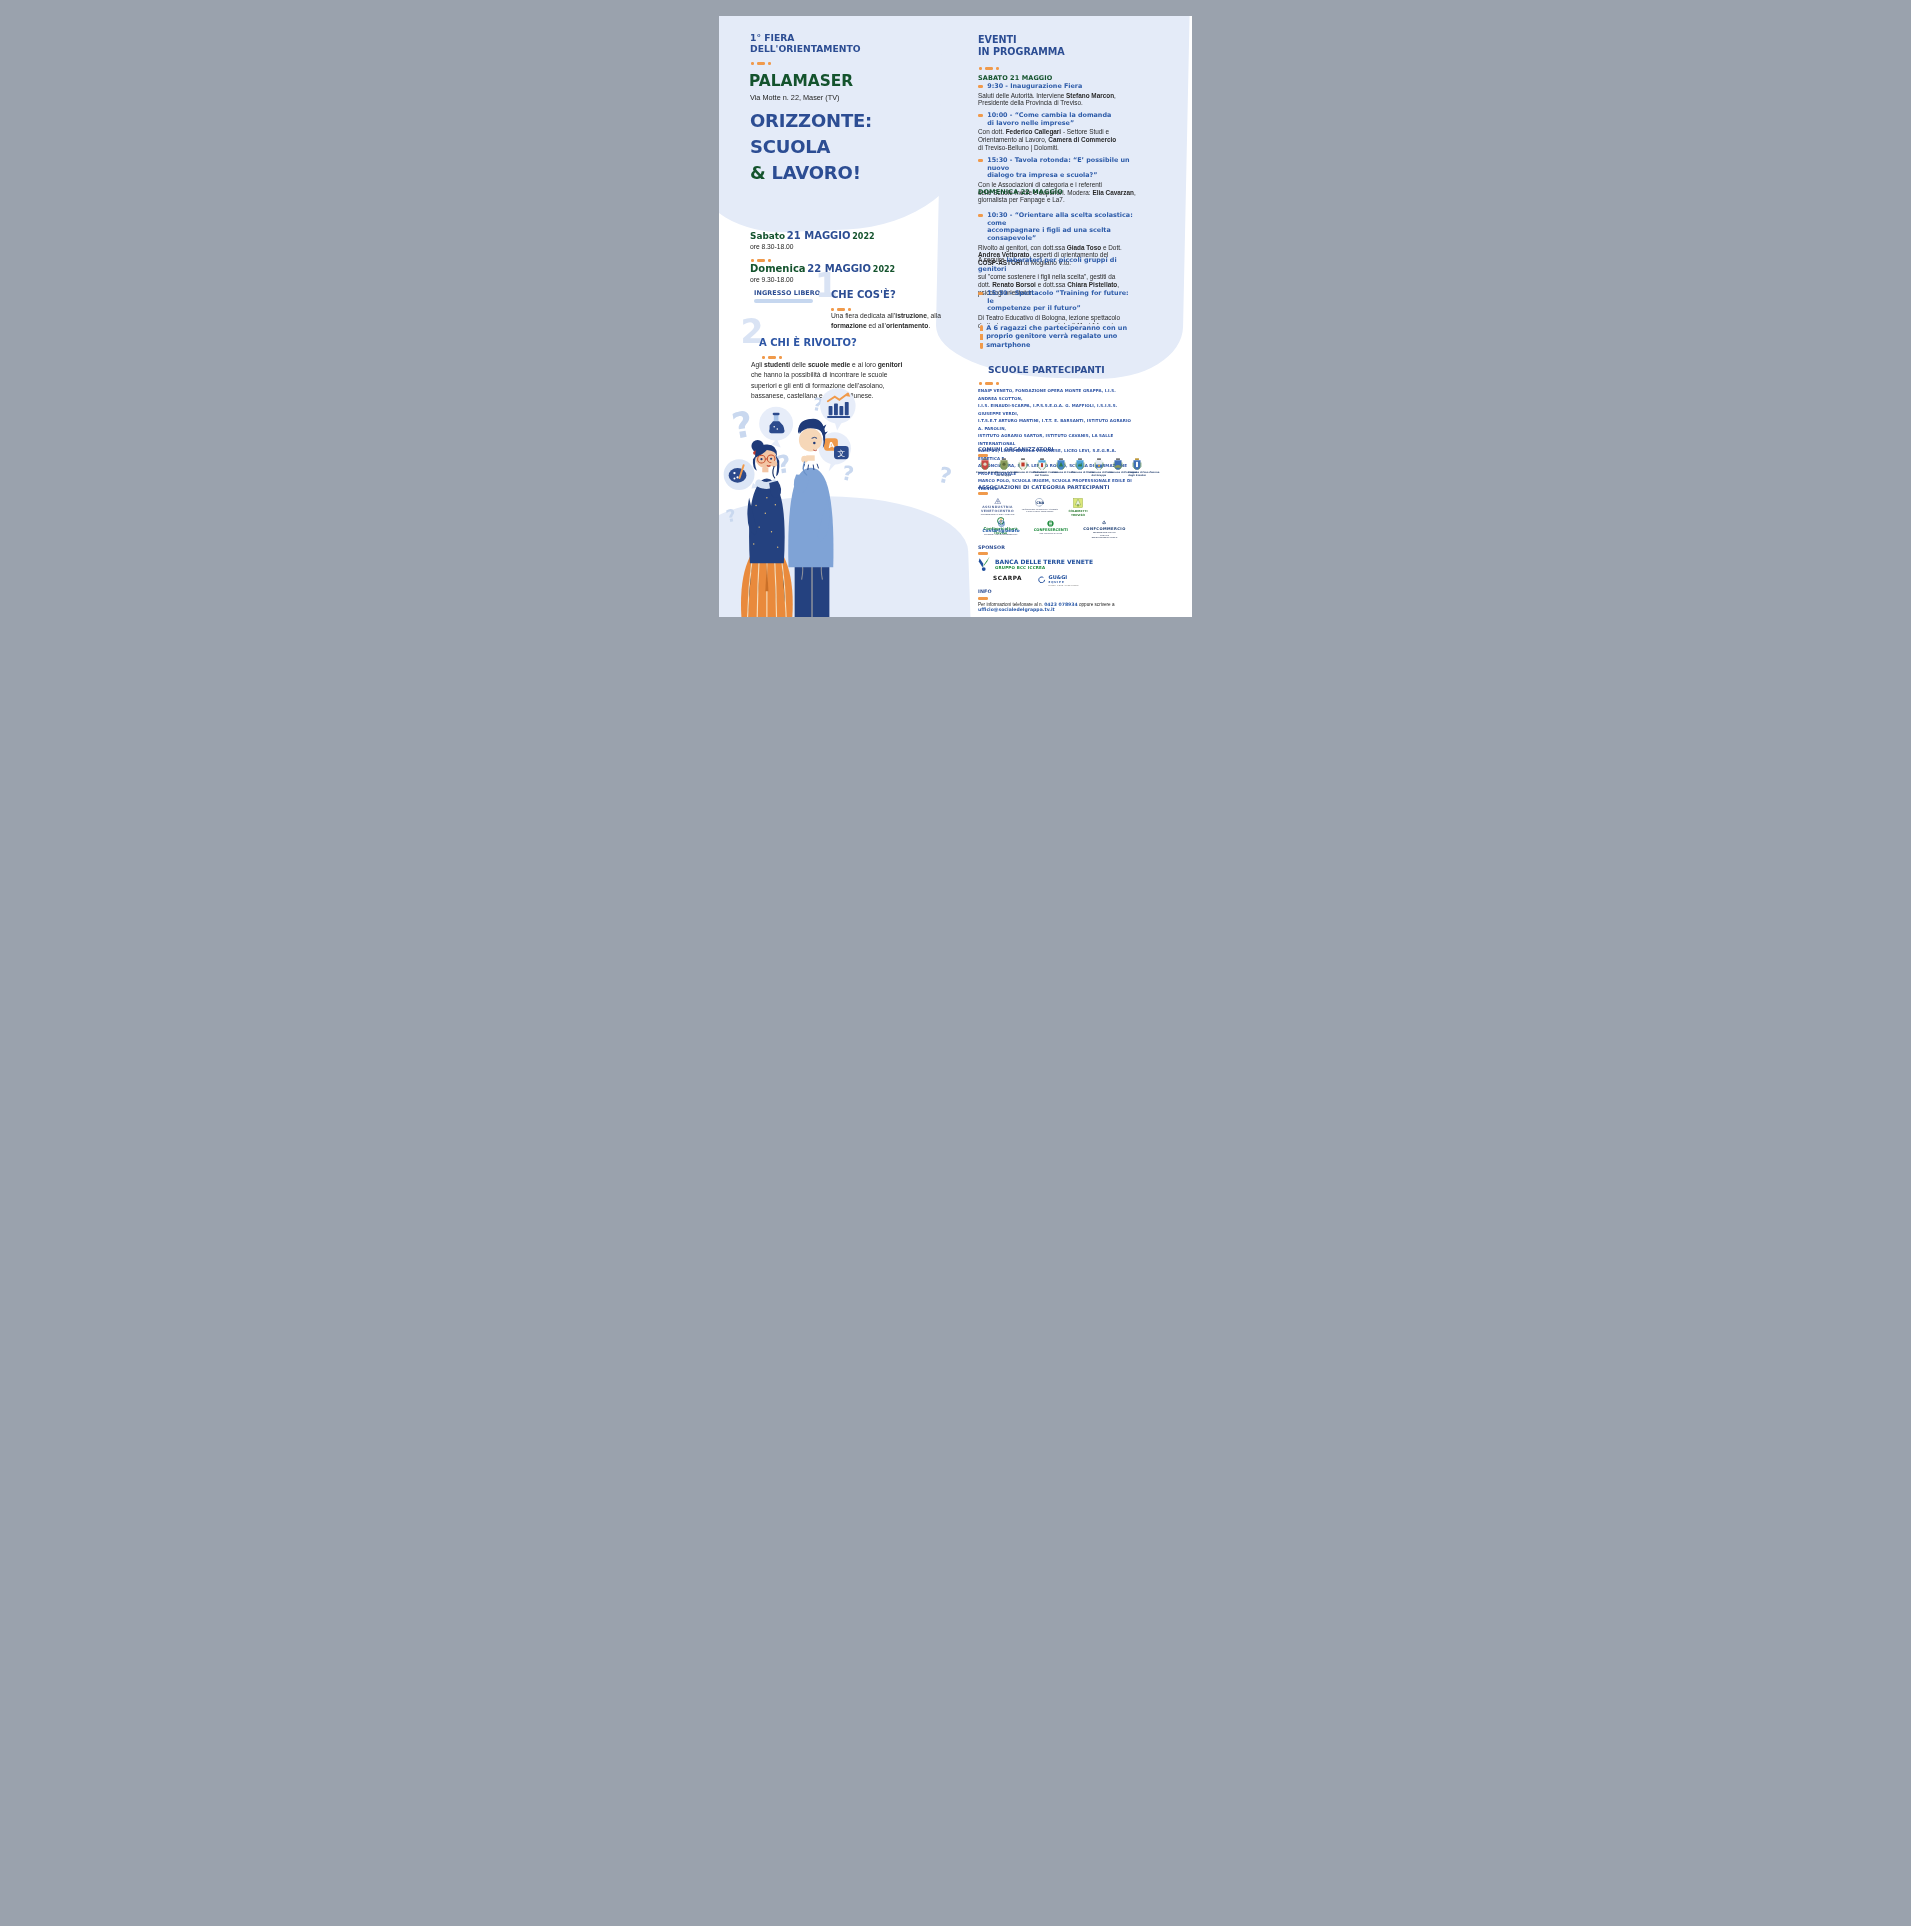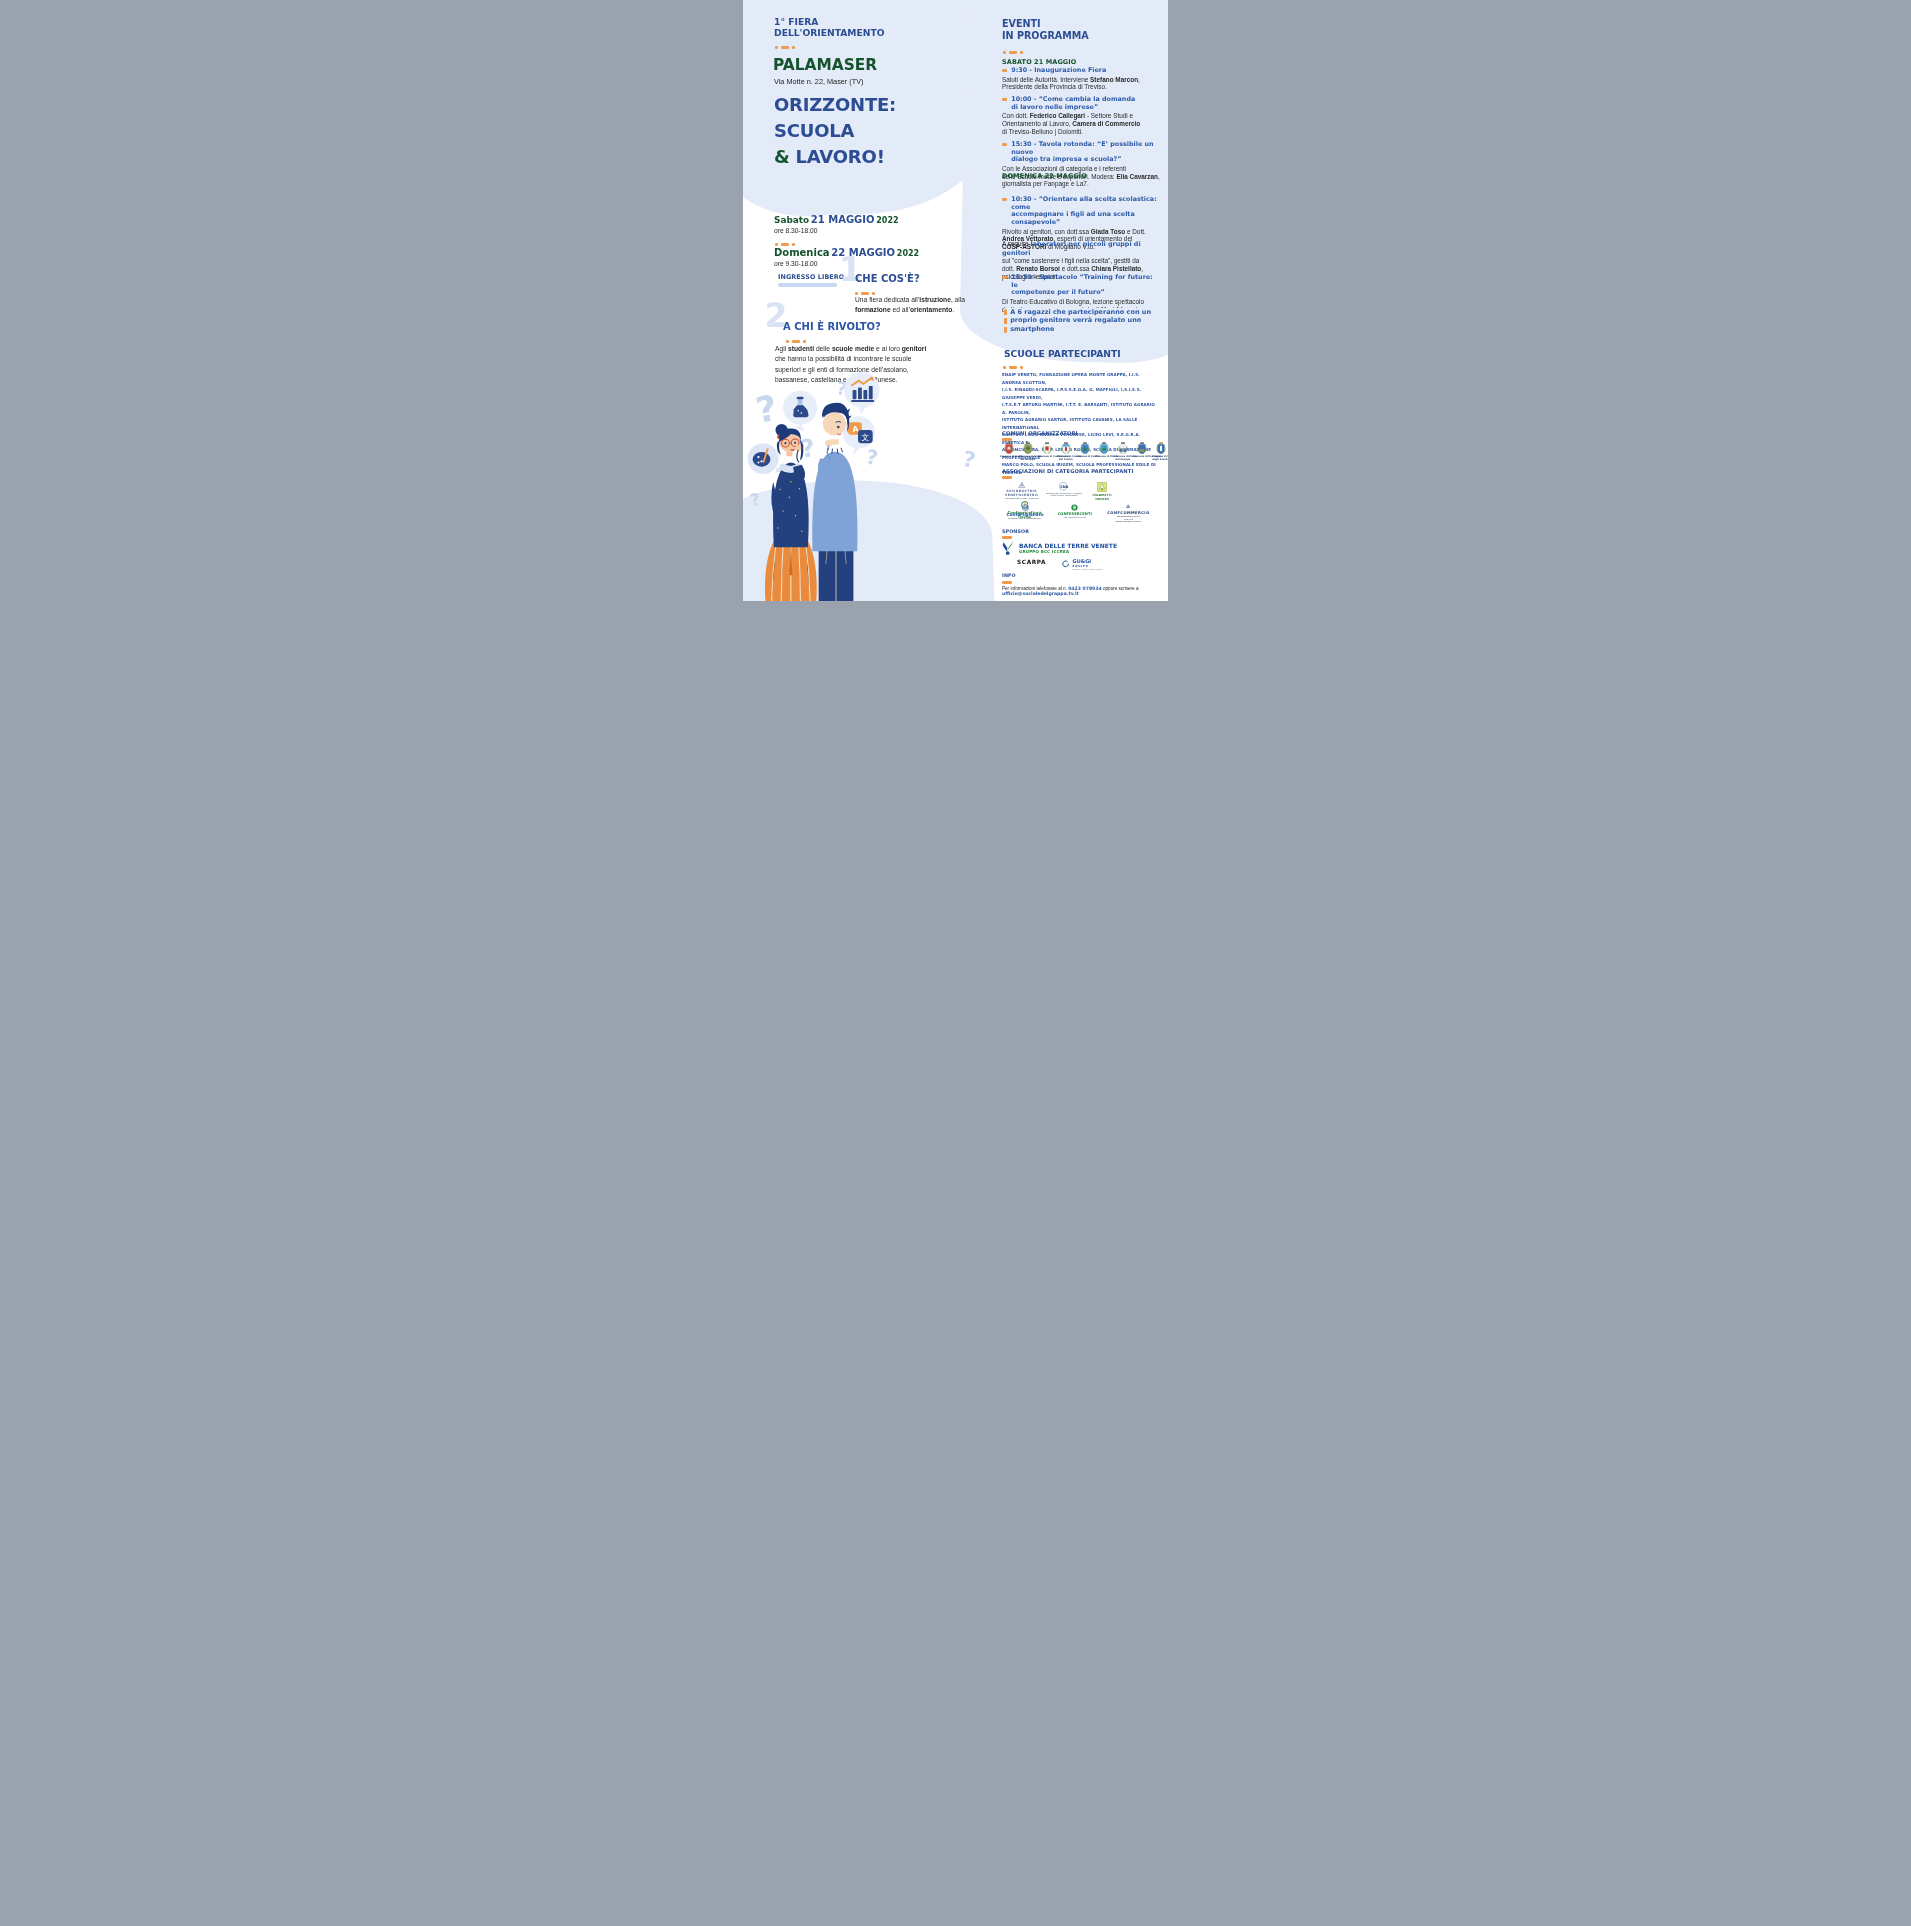--- a/index.html
+++ b/index.html
@@ -1,17 +1,17 @@
 <!DOCTYPE html>
 <html style="font-size:6.2px"><head>
 <meta charset="utf-8">
 <style>
   html,body{margin:0;padding:0;background:#9aa2ad;}
-  #page{position:relative;width:425px;height:601px;background:#fff;overflow:hidden;
-        font-family:"Liberation Sans",sans-serif;margin:0 auto;}
+  #page{position:relative;width:473px;height:601px;background:#fff;overflow:hidden;
+        font-family:"Liberation Sans",sans-serif;margin:16px auto;}
   .abs{position:absolute;}
   
   .blob{background:#e4ebf8;}
   .blob-left{left:-23px;top:-27px;width:270px;height:241px;border-radius:0 0 46% 32%/0 0 36% 24%;transform:rotate(-2.5deg);}
   .blob-right{left:220px;top:-23px;width:247px;height:385px;border-radius:0 0 34% 50%/0 0 14% 13%;transform:rotate(1.2deg);}
   .blob-bottom{left:-27px;top:480px;width:277px;height:162px;border-radius:48% 60% 0 0/46px 65px 0 0;transform:rotate(-2deg);}
   
   .hd{font-family:"DejaVu Sans",sans-serif;font-weight:800;color:#2c4d93;}
   .hd-lb{font-family:"DejaVu Sans",sans-serif;font-weight:800;color:#14532d;}
   .body-txt{color:#2a2a2a;font-size:6.7px;line-height:10.4px;white-space:pre-line;}
@@ -287,21 +287,21 @@
 dedicato a ragazze e ragazzi dagli 11 ai 14 anni.</span></div>
   </div>
 
   <div class="abs note-box" style="left:259px;top:308px;width:146px;">
     <span class="note-strip"></span>
     <div class="ev-title" style="font-size:6.5px;line-height:8.3px;">A 6 ragazzi che parteciperanno con un
 proprio genitore verrà regalato uno
 smartphone</div>
   </div>
 
-  <div class="abs hd" style="left:261px;top:348px;font-size:9.2px;">SCUOLE PARTECIPANTI</div>
+  <div class="abs hd" style="left:269px;top:348px;font-size:9.2px;">SCUOLE PARTECIPANTI</div>
   <span class="abs dgrp" style="left:260px;top:363px;"><i class="d1"></i><i class="d2"></i><i class="d1"></i></span>
   <div class="abs schools" style="left:259px;top:371px;width:158px;">ENAIP VENETO, FONDAZIONE OPERA MONTE GRAPPA,  I.I.S. ANDREA SCOTTON,
 I.I.S. EINAUDI-SCARPA, I.P.S.S.E.O.A. G. MAFFIOLI, I.S.I.S.S. GIUSEPPE VERDI,
 I.T.S.E.T ARTURO MARTINI, I.T.T. E. BARSANTI,  ISTITUTO AGRARIO A. PAROLIN,
 ISTITUTO AGRARIO SARTOR, ISTITUTO CAVANIS, LA SALLE INTERNATIONAL
 CAMPUS, LICEO ANGELA VERONESE, LICEO LEVI, S.E.G.R.A. ESTETICA E
 ACCONCIATURA, S.F.P. LEPIDO ROCCO, SCUOLA DI FORMAZIONE PROFESSIONALE
 MARCO POLO, SCUOLA IRIGEM, SCUOLA PROFESSIONALE EDILE DI TREVISO</div>
 
   <div class="abs sec-sm" style="left:259px;top:430px;">COMUNI ORGANIZZATORI</div>

